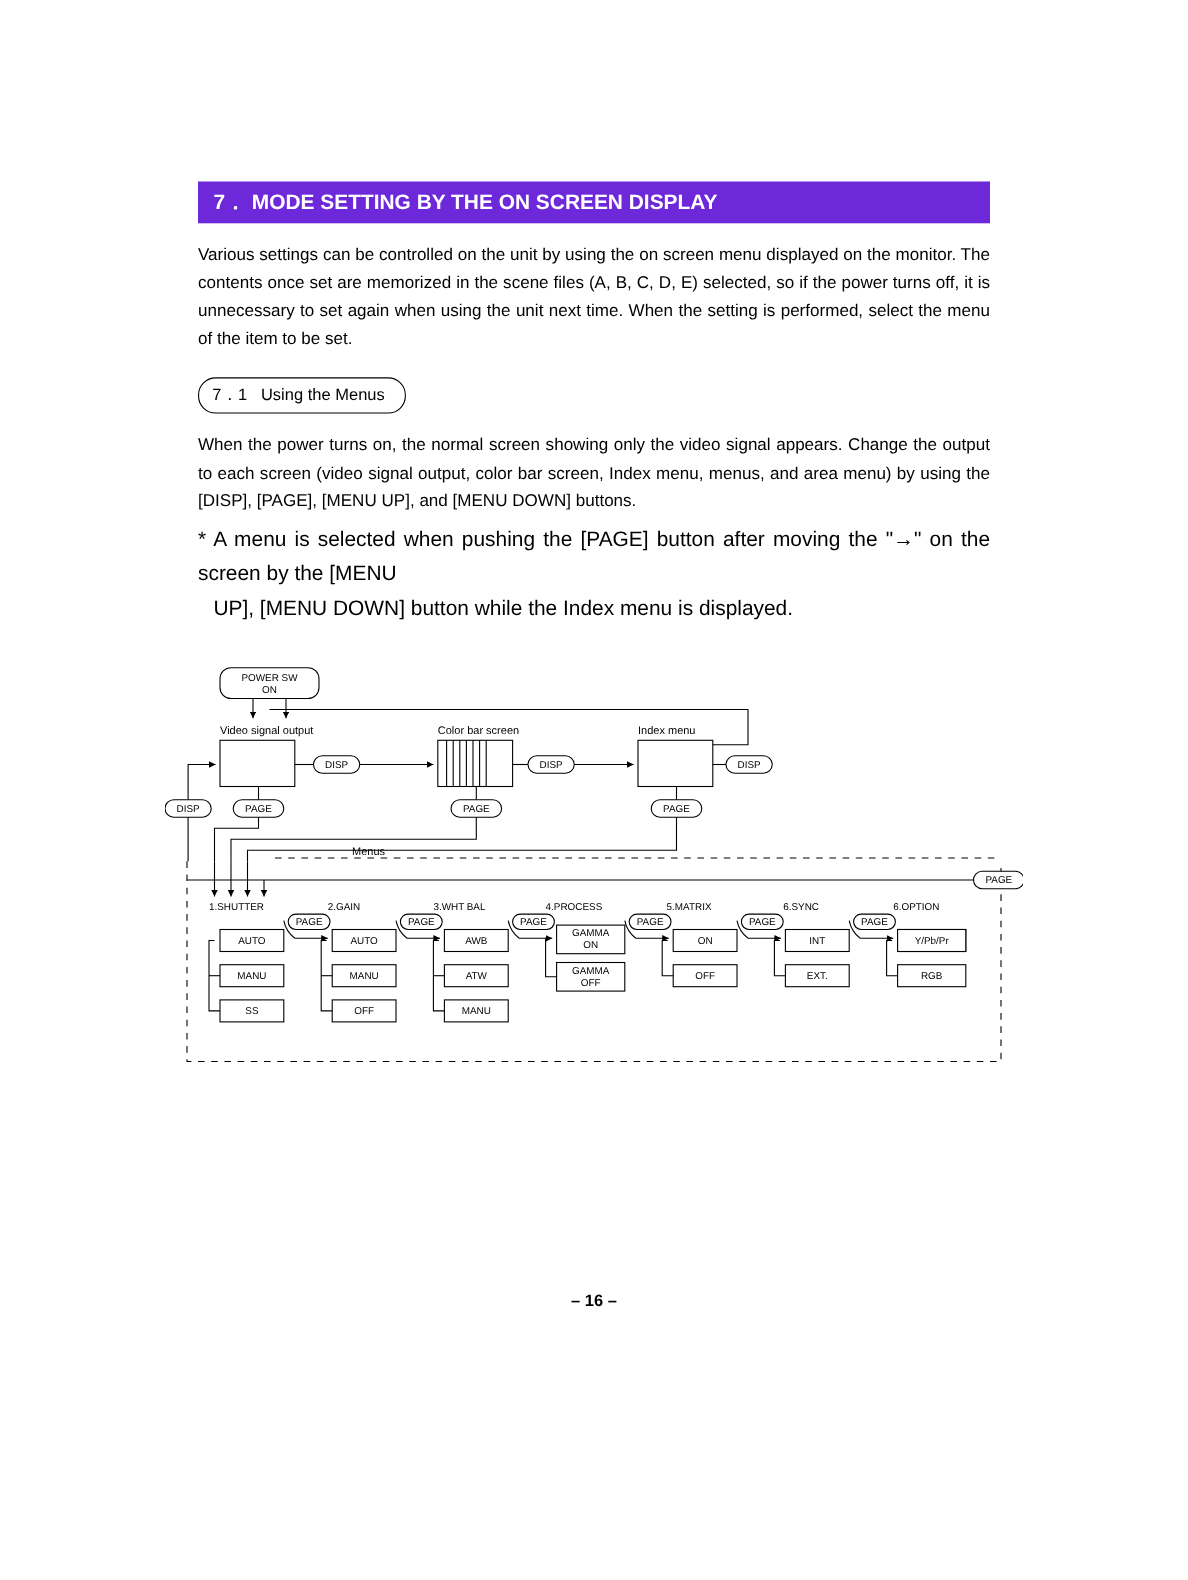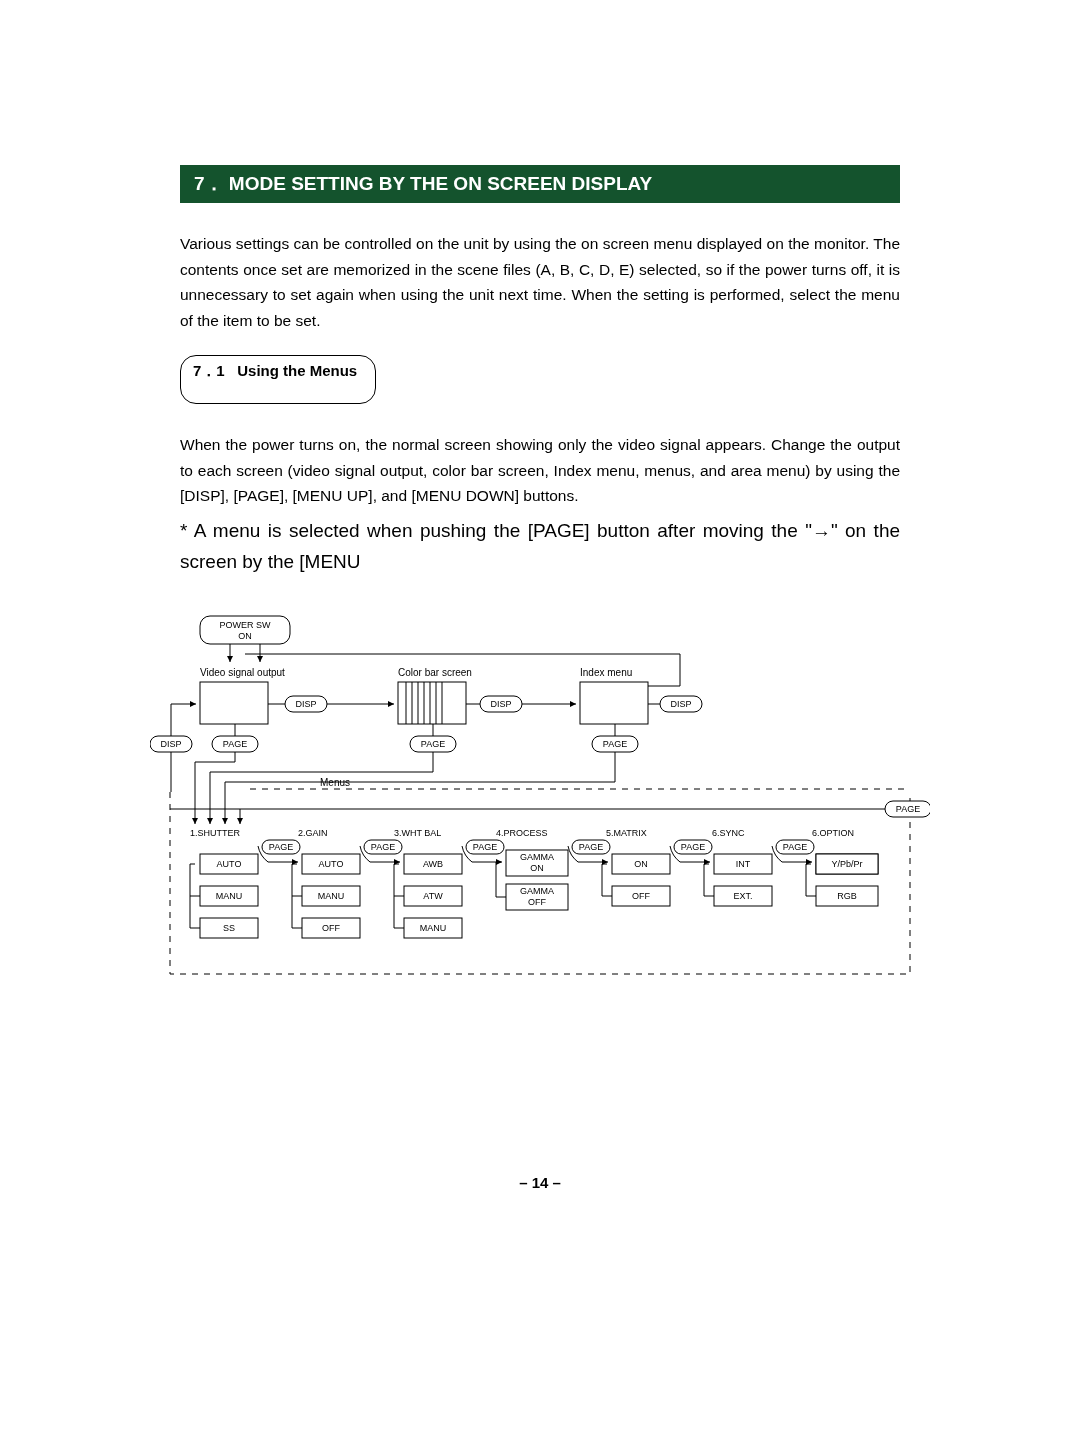--- a/index.html
+++ b/index.html
@@ -10,38 +10,38 @@
     color: #000;
   }
   .page {
     width: 1080px;
     height: 1436px;
     position: relative;
     box-sizing: border-box;
     padding: 165px 180px 0 180px;
   }
   .section-head {
-    background: #14532d;
+    background: #6d28d9;
     color: #fff;
     font-weight: bold;
     font-size: 19px;
     padding: 6px 14px;
   }
   .body-text {
     font-size: 15.5px;
     line-height: 1.65;
     text-align: justify;
-    margin-top: 28px;
+    margin-top: 16px;
   }
   .sub-head-box {
     display: inline-block;
     border: 1px solid #000;
     border-radius: 16px;
-    padding: 6px 18px 22px 12px;
-    font-weight: bold;
+    padding: 6px 18px 6px 12px;
+    font-weight: normal;
     font-size: 15px;
     margin-top: 22px;
   }
   .note-star {
     margin-top: 6px;
     font-size: 19px;
     line-height: 1.65;
     text-align: justify;
   }
   .note-star .indent {
@@ -89,20 +89,21 @@
   <div class="sub-head-box">
     <span>7．1</span>&nbsp;&nbsp;
     <span>Using the Menus</span>
   </div>
 
   <div class="body-text">When the power turns on, the normal screen showing only the video signal appears. Change the output to each screen (video signal output, color bar screen, Index menu, menus, and area menu) by using the [DISP], [PAGE], [MENU UP], and [MENU DOWN] buttons.</div>
 
   <div class="note-star">
     <span>*</span>
     <span>A menu is selected when pushing the [PAGE] button after moving the "→" on the screen by the [MENU</span>
+    <span class="indent">UP], [MENU DOWN] button while the Index menu is displayed.</span>
   </div>
 
   
   <div class="diagram-wrap">
     <svg viewBox="0 0 780 380" width="780" height="380">
       <defs>
         <marker id="arrow" markerWidth="8" markerHeight="8" refX="6" refY="3" orient="auto">
           <path d="M0,0 L6,3 L0,6 Z" fill="#000"></path>
         </marker>
       </defs>
@@ -311,14 +312,14 @@
           <rect x="666" y="240" width="62" height="20" fill="#fff" stroke="#000"></rect>
           <text x="697" y="253" text-anchor="middle" class="d-label-s">Y/Pb/Pr</text>
         <rect x="666" y="272" width="62" height="20" fill="none" stroke="#000"></rect>
           <text x="697" y="285" text-anchor="middle" class="d-label-s">RGB</text>
         <polyline points="661,250 656,250 656,282 666,282" fill="none" stroke="#000"></polyline>
       </g>
 
     </svg>
   </div>
 
-  <div class="pagenum">– 14 –</div>
+  <div class="pagenum">– 16 –</div>
 </div>
 
 </body></html>

